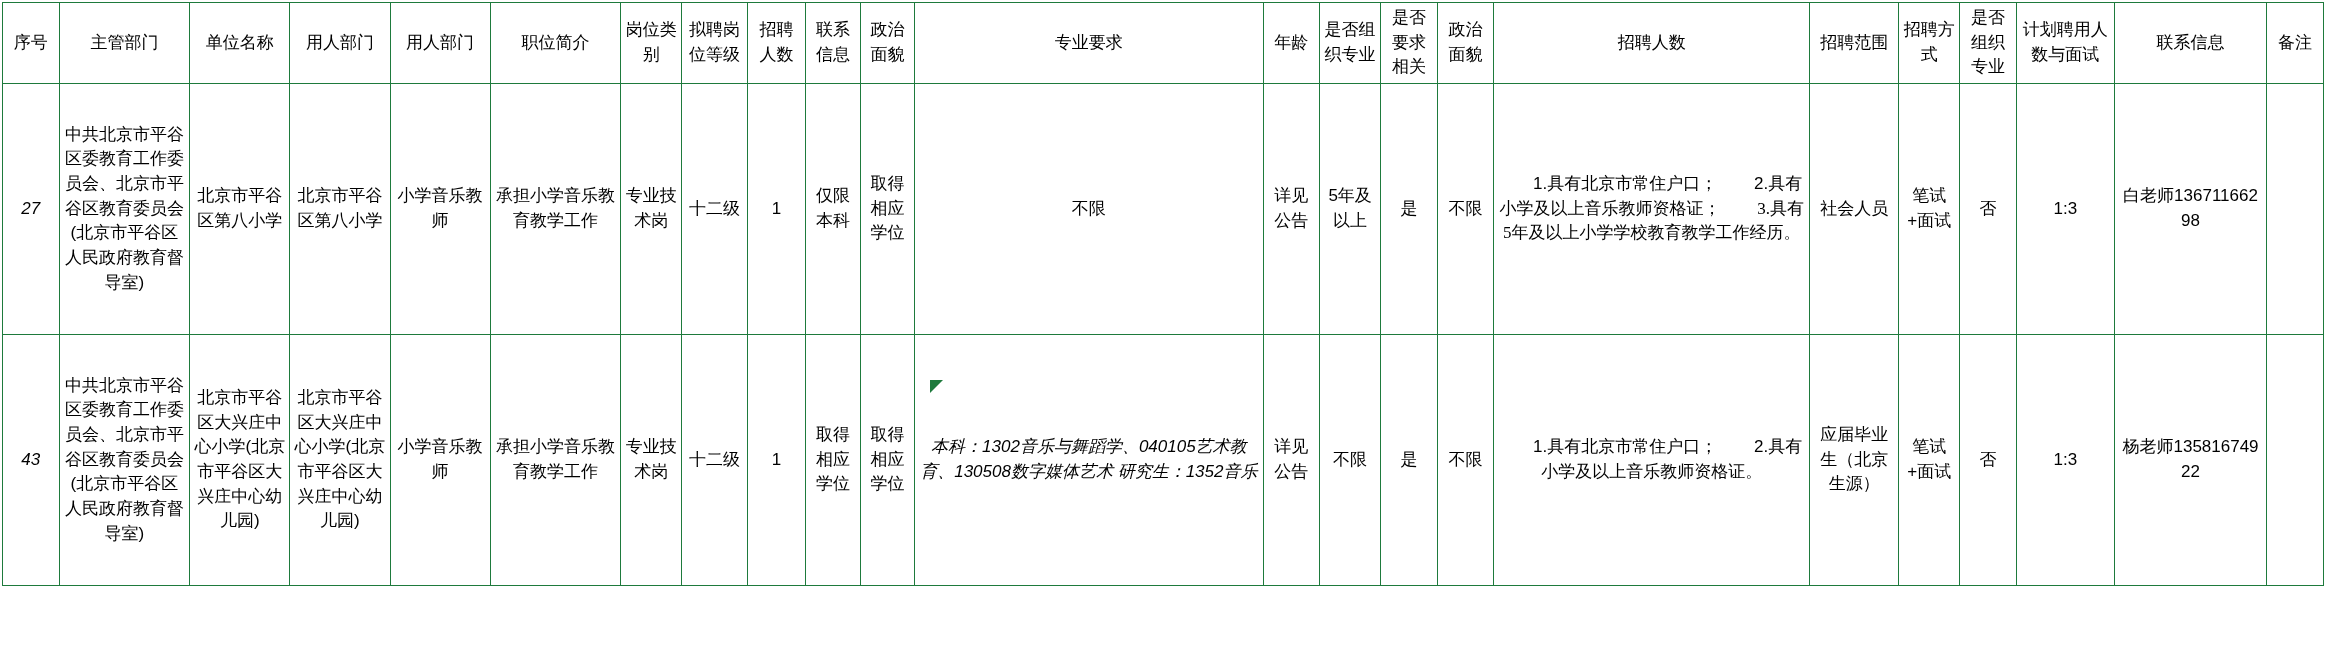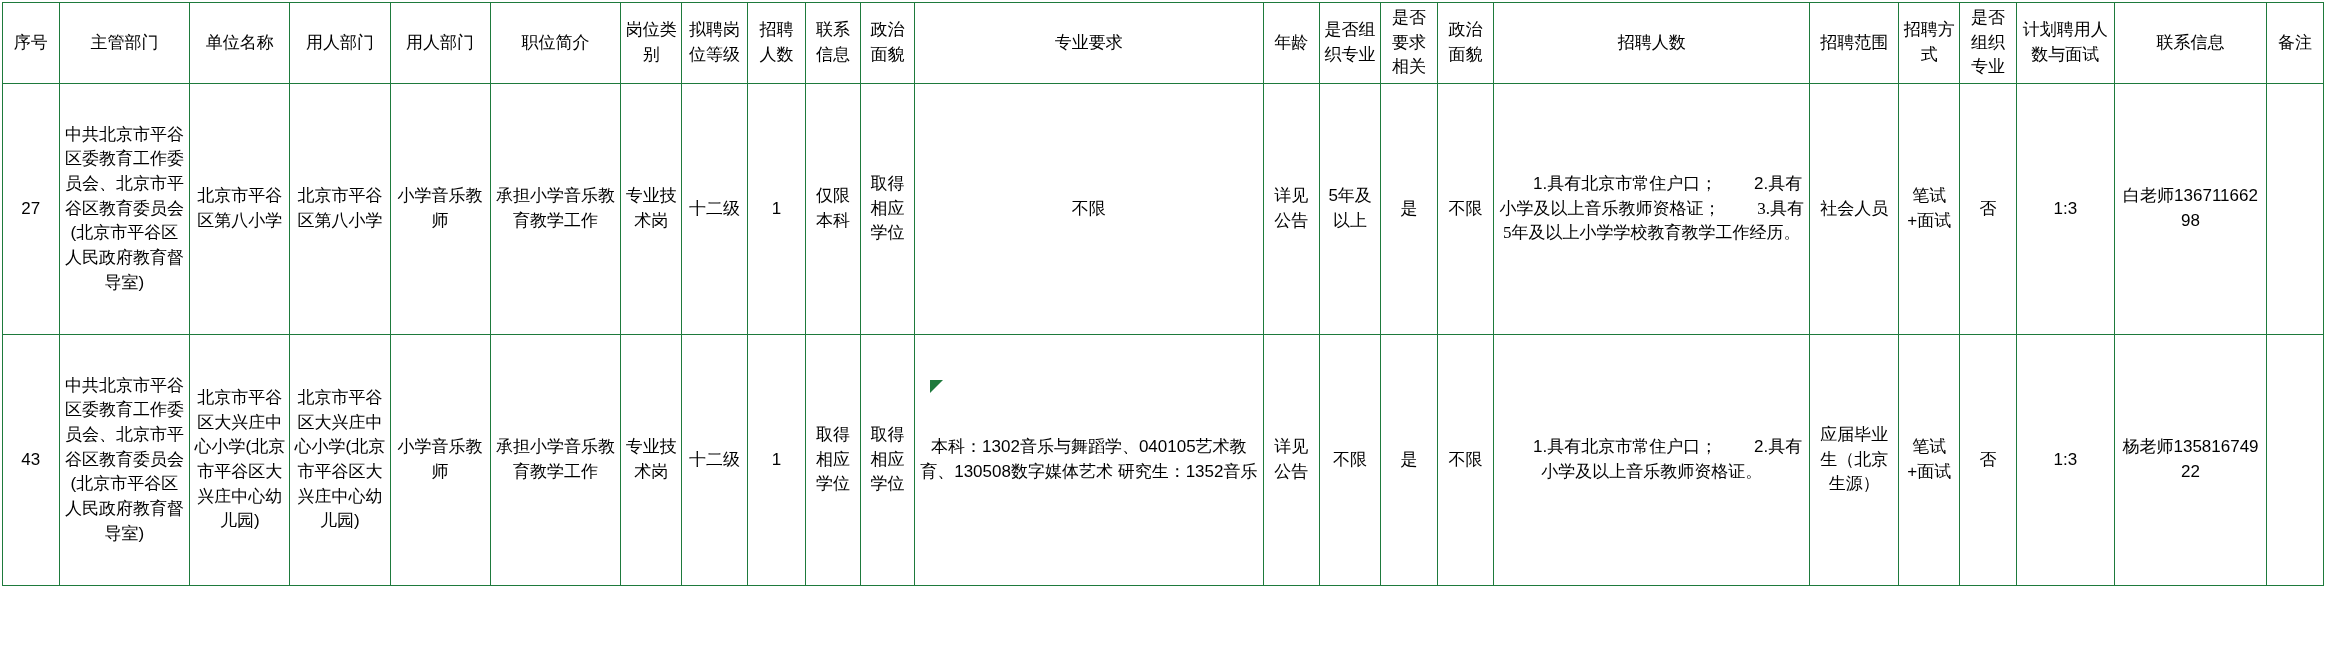--- a/index.html
+++ b/index.html
@@ -38,38 +38,40 @@
   thead td {
     height: 72px;
     font-size: 17px;
     line-height: 1.35;
   }
   .row-body td {
     height: 244px;
   }
   .vnum {
     font-size: 19px;
+    font-style: italic;
   }
   .cond {
     text-align: left;
     padding-left: 10px;
     padding-right: 10px;
   }
   .cond .line {
     text-align: center;
     margin-left: 32px;
   }
   .cond .line.indent {
     text-indent: 14px;
     font-family: Liberation Serif, serif;
   }
   .maj {
     text-align: left;
     padding-left: 8px;
     padding-right: 8px;
+    font-style: italic;
   }
   .tri {
     position: absolute;
     width: 0;
     height: 0;
     border-left: 13px solid #1e7a3c;
     border-bottom: 13px solid transparent;
     left: 930px;
     top: 380px;
   }

